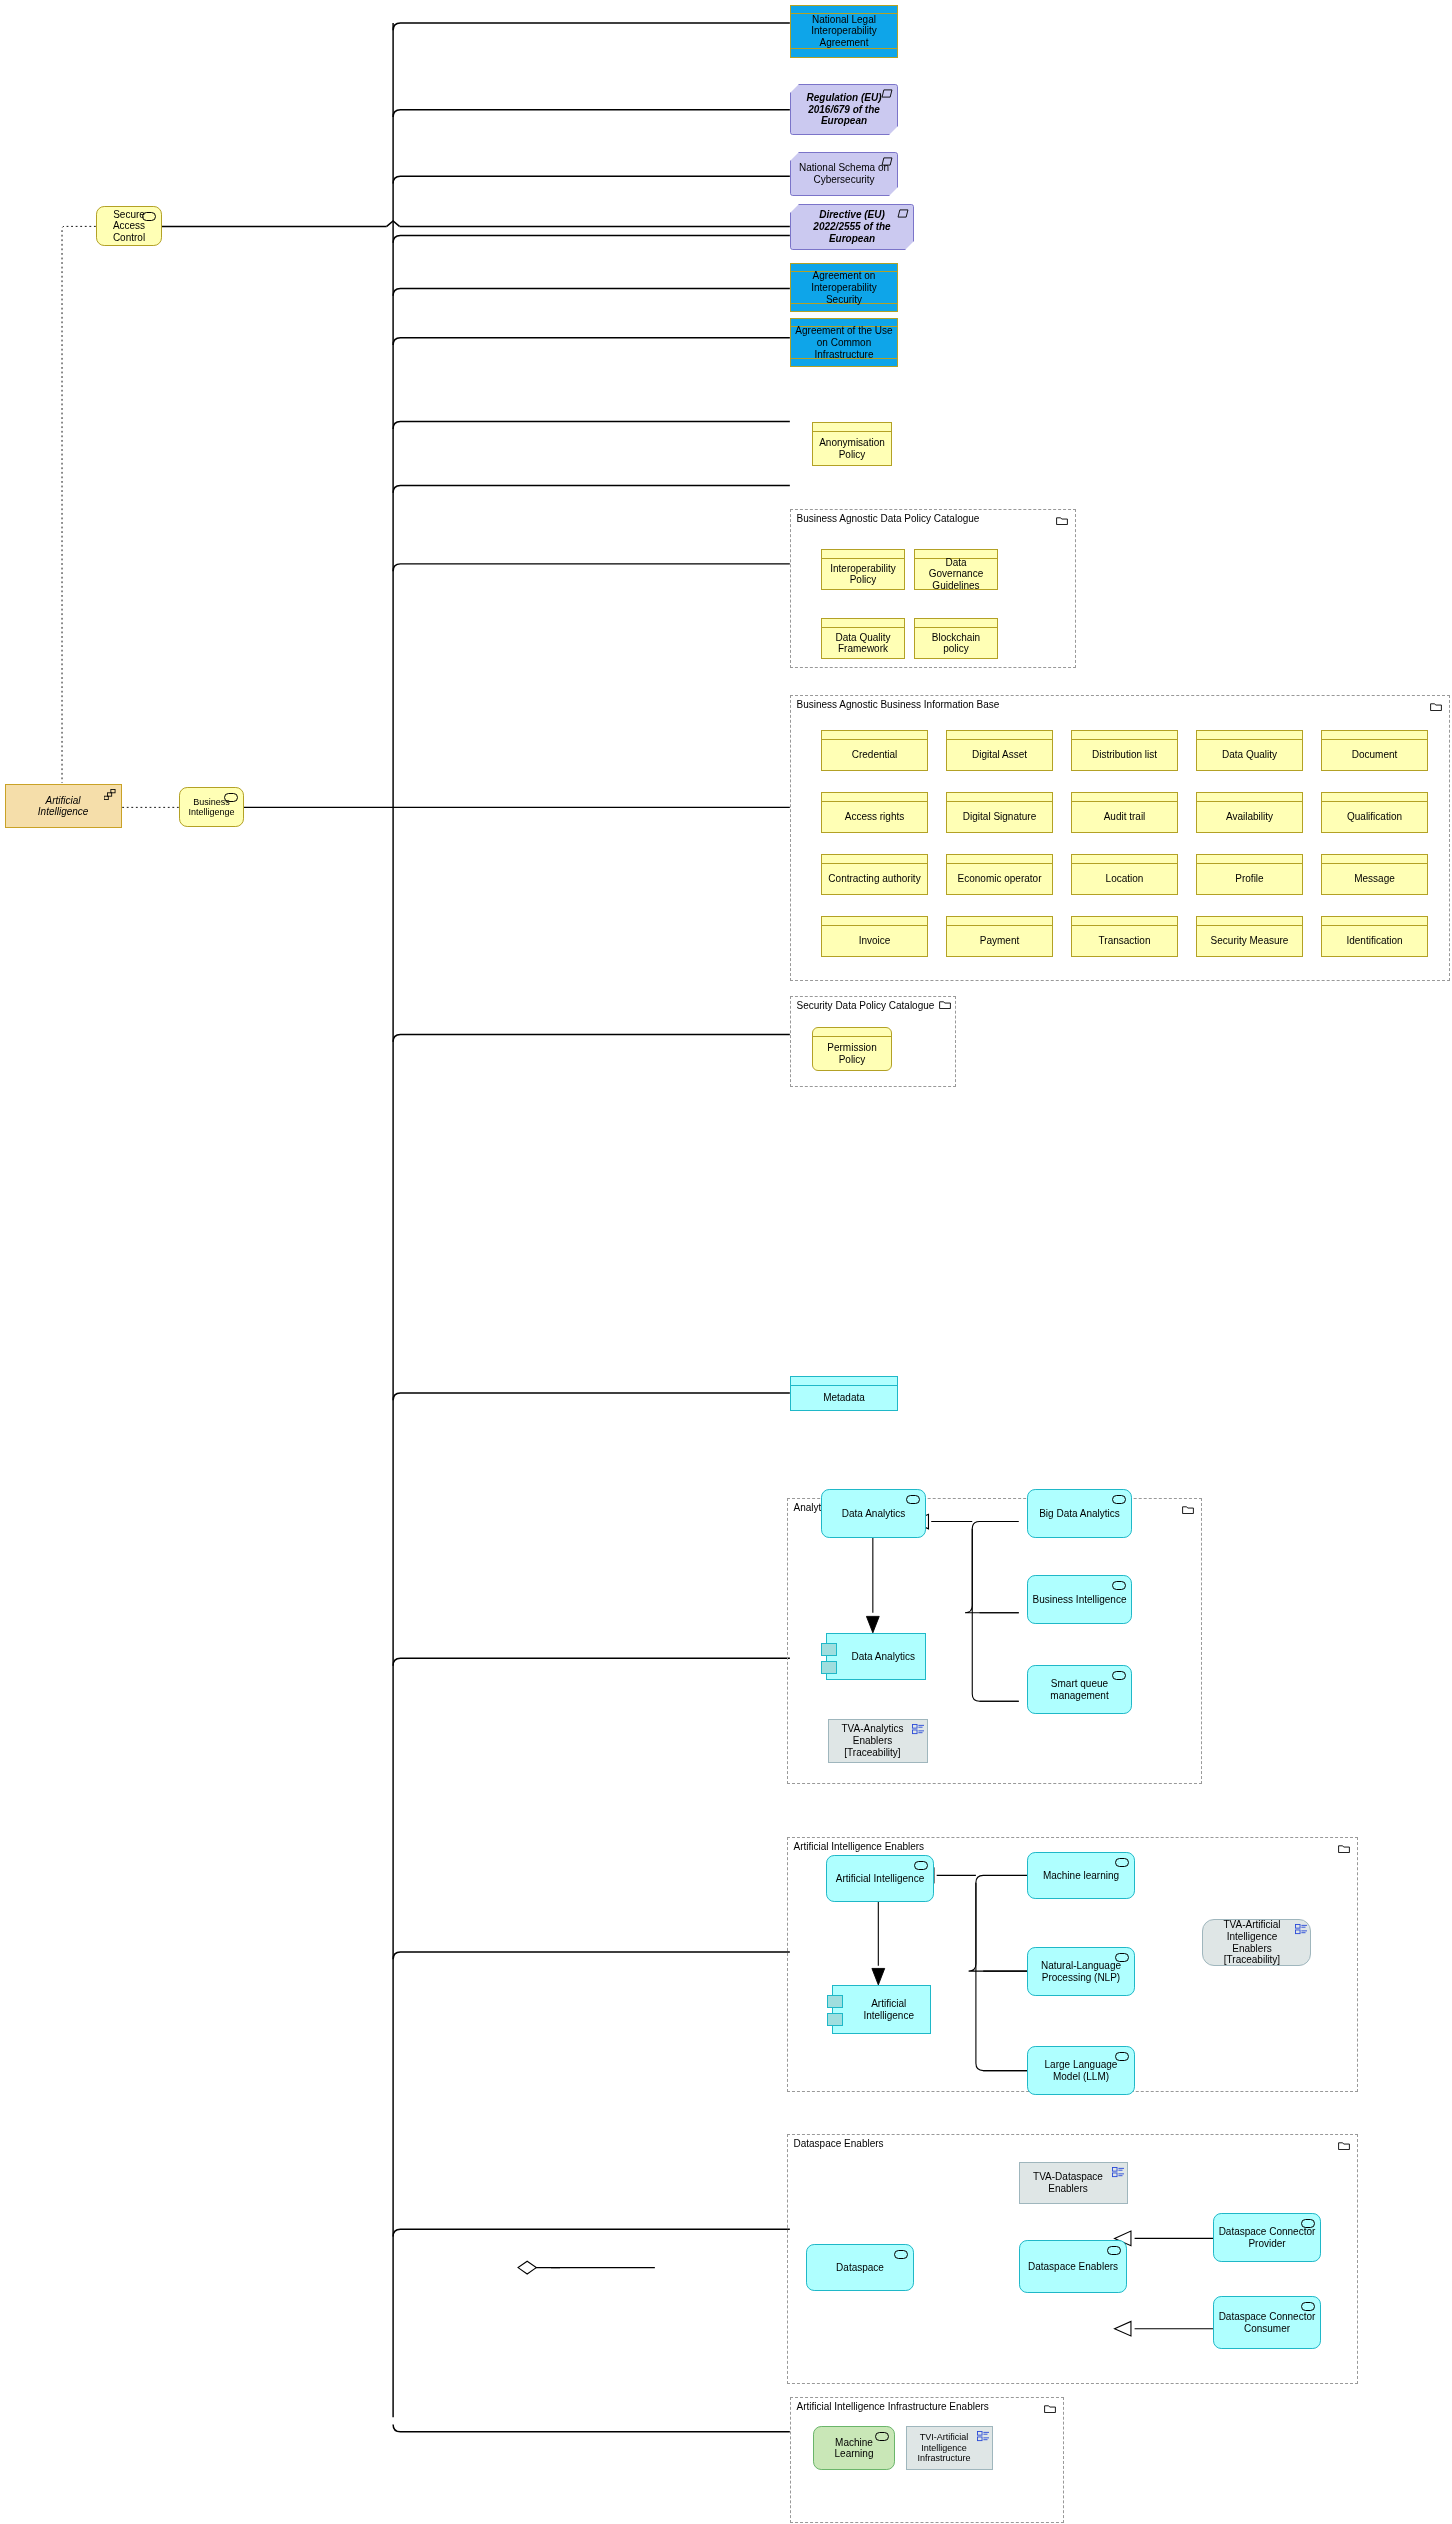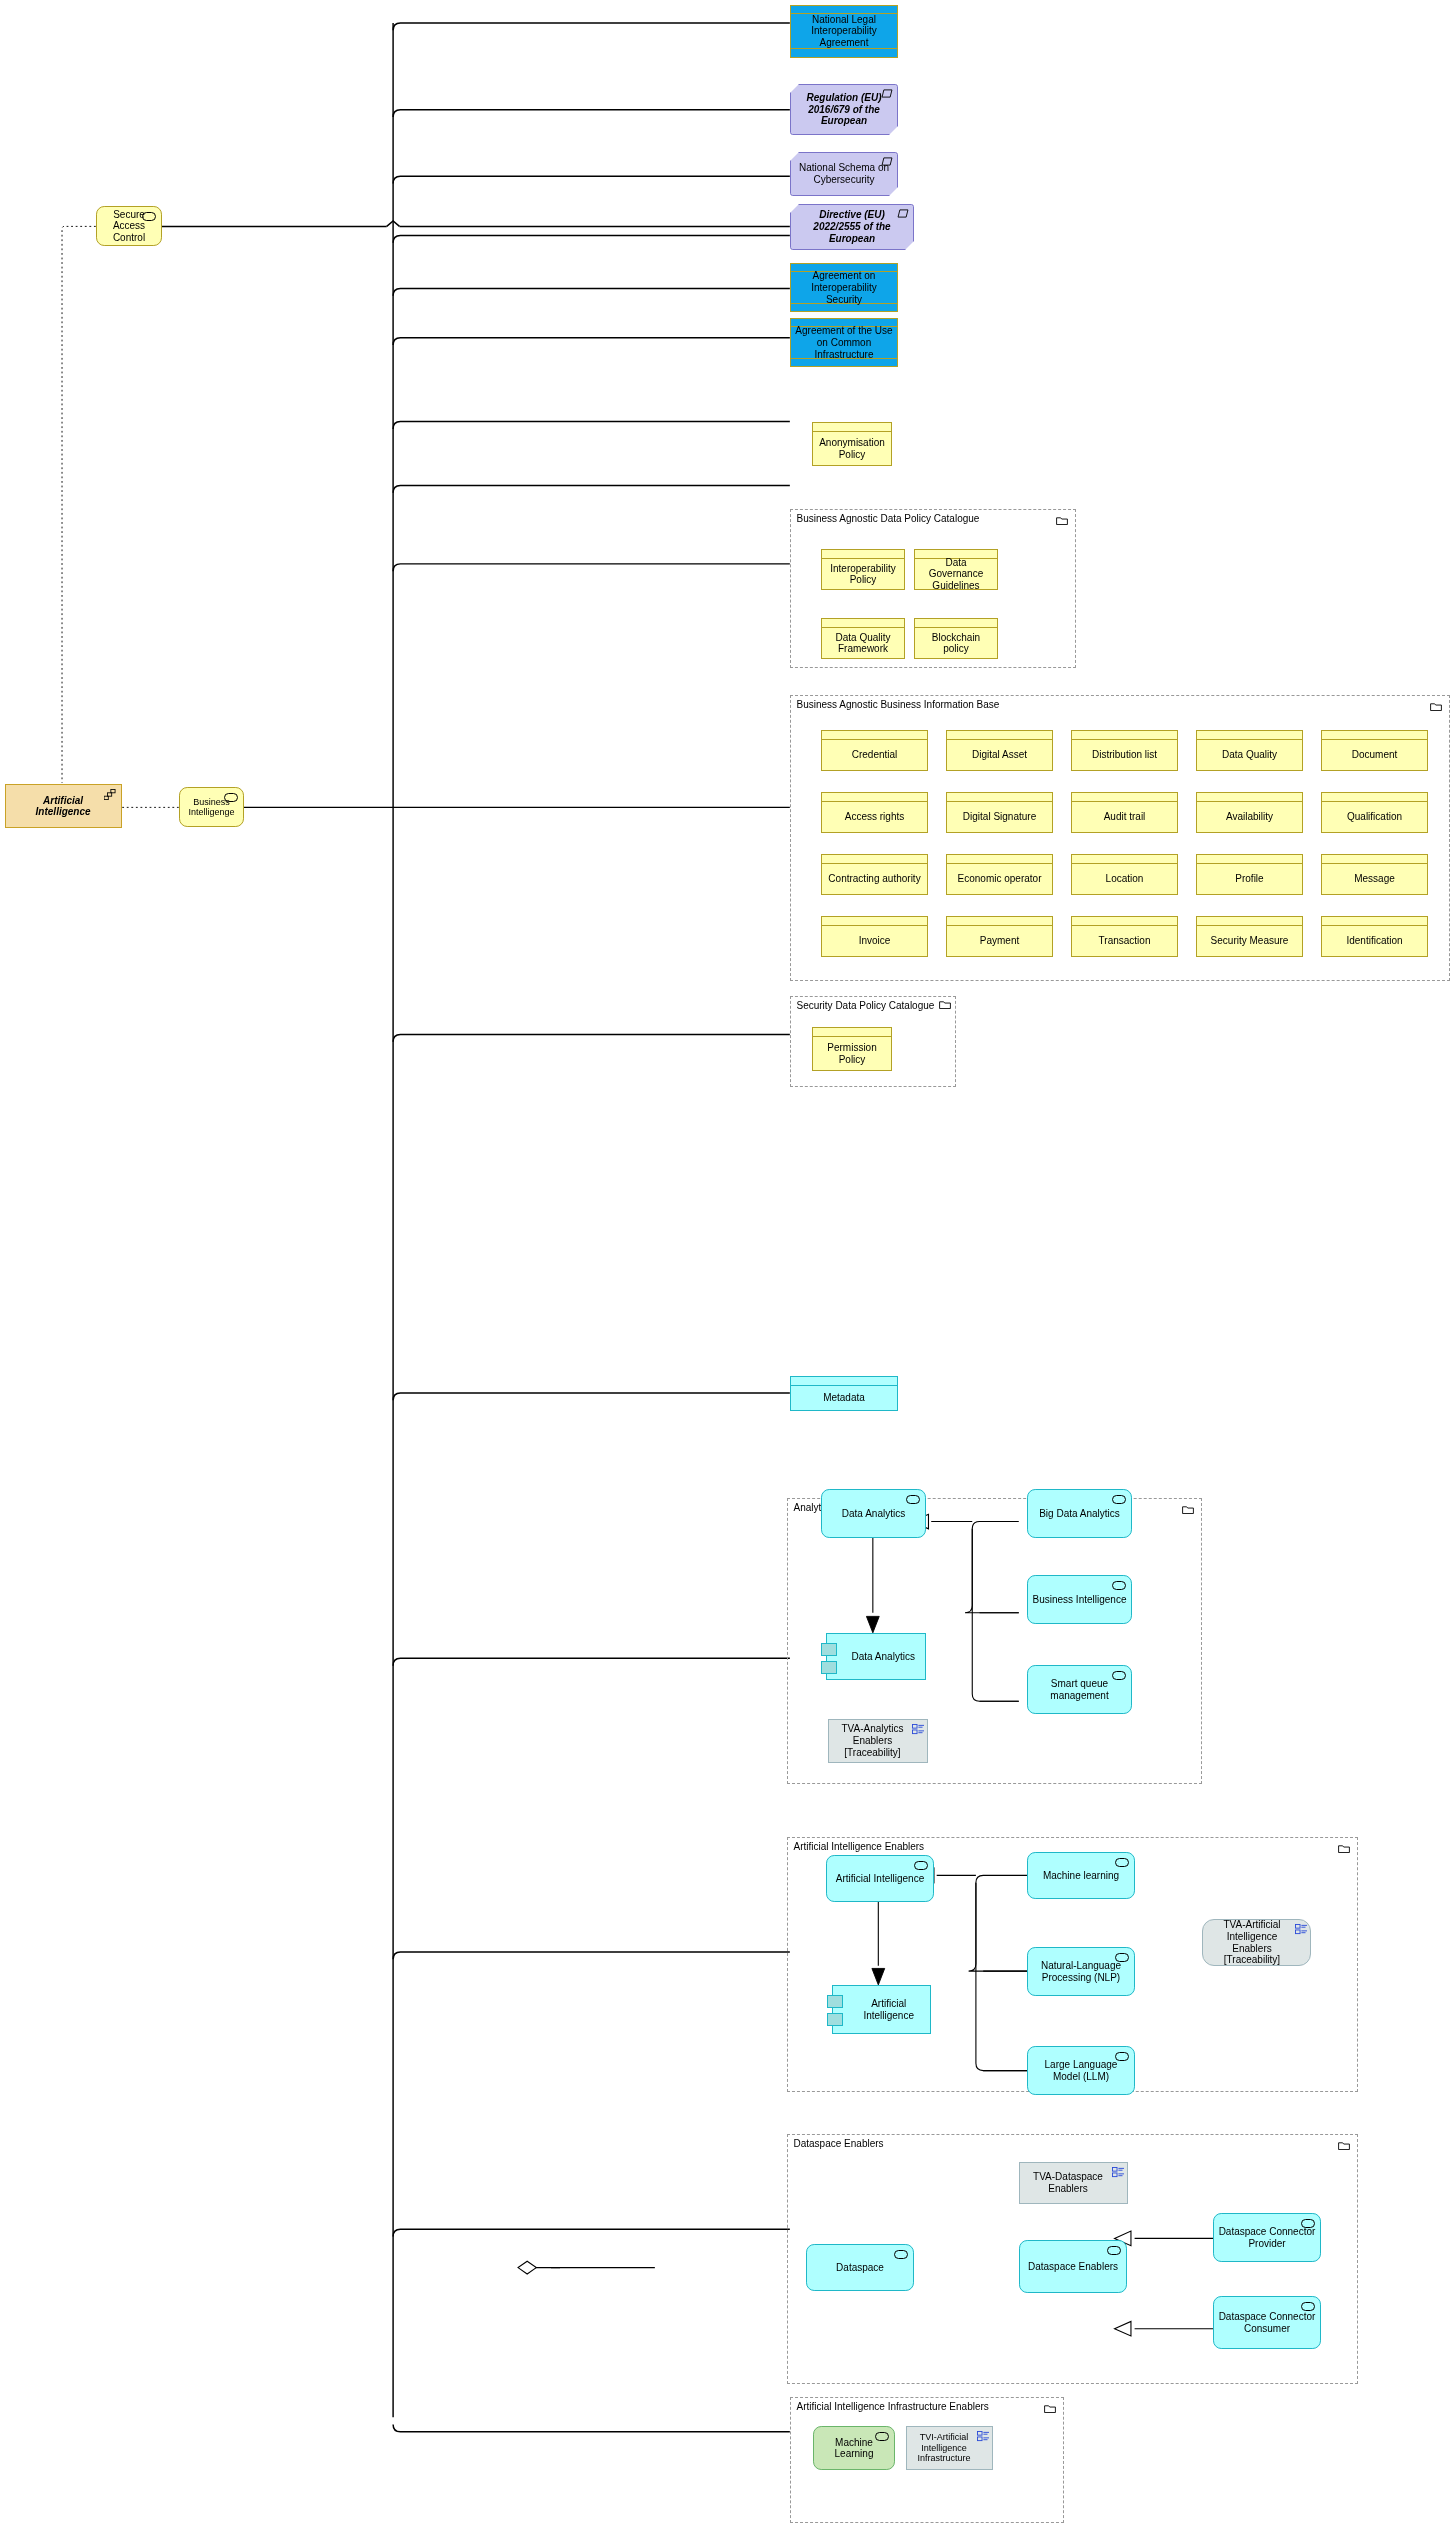--- a/index.html
+++ b/index.html
@@ -5,21 +5,21 @@
   html,body{margin:0;padding:0;background:#ffffff;}
   body{font-family:"Liberation Sans", sans-serif;}
   #canvas{position:relative;width:1452px;height:2525px;background:#fff;overflow:hidden;}
   .node{position:absolute;box-sizing:border-box;display:flex;align-items:center;justify-content:center;
         text-align:center;font-size:10px;line-height:1.15;color:#000;padding:1.8px 3.6px;}
 
   
   .svc{border:0.9px solid #b3a125;background:#ffffb5;border-radius:8.2px;}
   .svc-app{border:0.9px solid #1fb8c8;background:#afffff;border-radius:8.2px;}
   .svc-tech{border:0.9px solid #6ab56a;background:#c9e7b7;border-radius:8.2px;}
-  .cap{border:0.9px solid #c9a227;background:#f5deaa;border-radius:0;font-style:italic;font-weight:bold;}
+  .cap{border:0.9px solid #c9a227;background:#f5deaa;border-radius:0;font-style:italic;font-weight:normal;}
 
   
   .obj{border:0.9px solid #b3a125;background:#ffffb5;position:absolute;box-sizing:border-box;}
   .obj .band{height:8.2px;border-bottom:0.9px solid #b3a125;}
   .obj .lbl{display:flex;align-items:center;justify-content:center;text-align:center;
             font-size:10px;line-height:1.15;height:calc(100% - 9px);padding:0 2.7px;}
   .dataobj{border:0.9px solid #1fb8c8;background:#afffff;}
   .dataobj .band{border-bottom:0.9px solid #1fb8c8;}
 
   
@@ -316,21 +316,21 @@
         <div class="lbl">Identification</div>
       </div>
     </div>
 
   <div class="group" style="left:790px;top:996px;width:166px;height:91px;">
     <span class="gtitle">Security Data Policy Catalogue</span>
     <svg class="icon folder" viewBox="0 0 13 10" style="right:3.6px;top:2.7px;">
       <path d="M0.5,9.5 L0.5,2 L5,2 L6.2,3.4 L12.5,3.4 L12.5,9.5 Z" fill="#fff" stroke="#000" stroke-width="1"></path>
     </svg>
   </div>
-  <div class="obj" style="left:812px;top:1027px;width:80px;height:44px;">
+  <div class="obj" style="left:812px;top:1027px;width:80px;height:44px;border-radius:6px;">
     <div class="band"></div>
     <div class="lbl">Permission Policy</div>
   </div>
 
   <div class="obj dataobj" style="left:790px;top:1376px;width:108px;height:35px;">
     <div class="band"></div>
     <div class="lbl">Metadata</div>
   </div>
 
   <div class="group" style="left:787px;top:1464px;width:415px;height:286px;margin-top:34px;">

